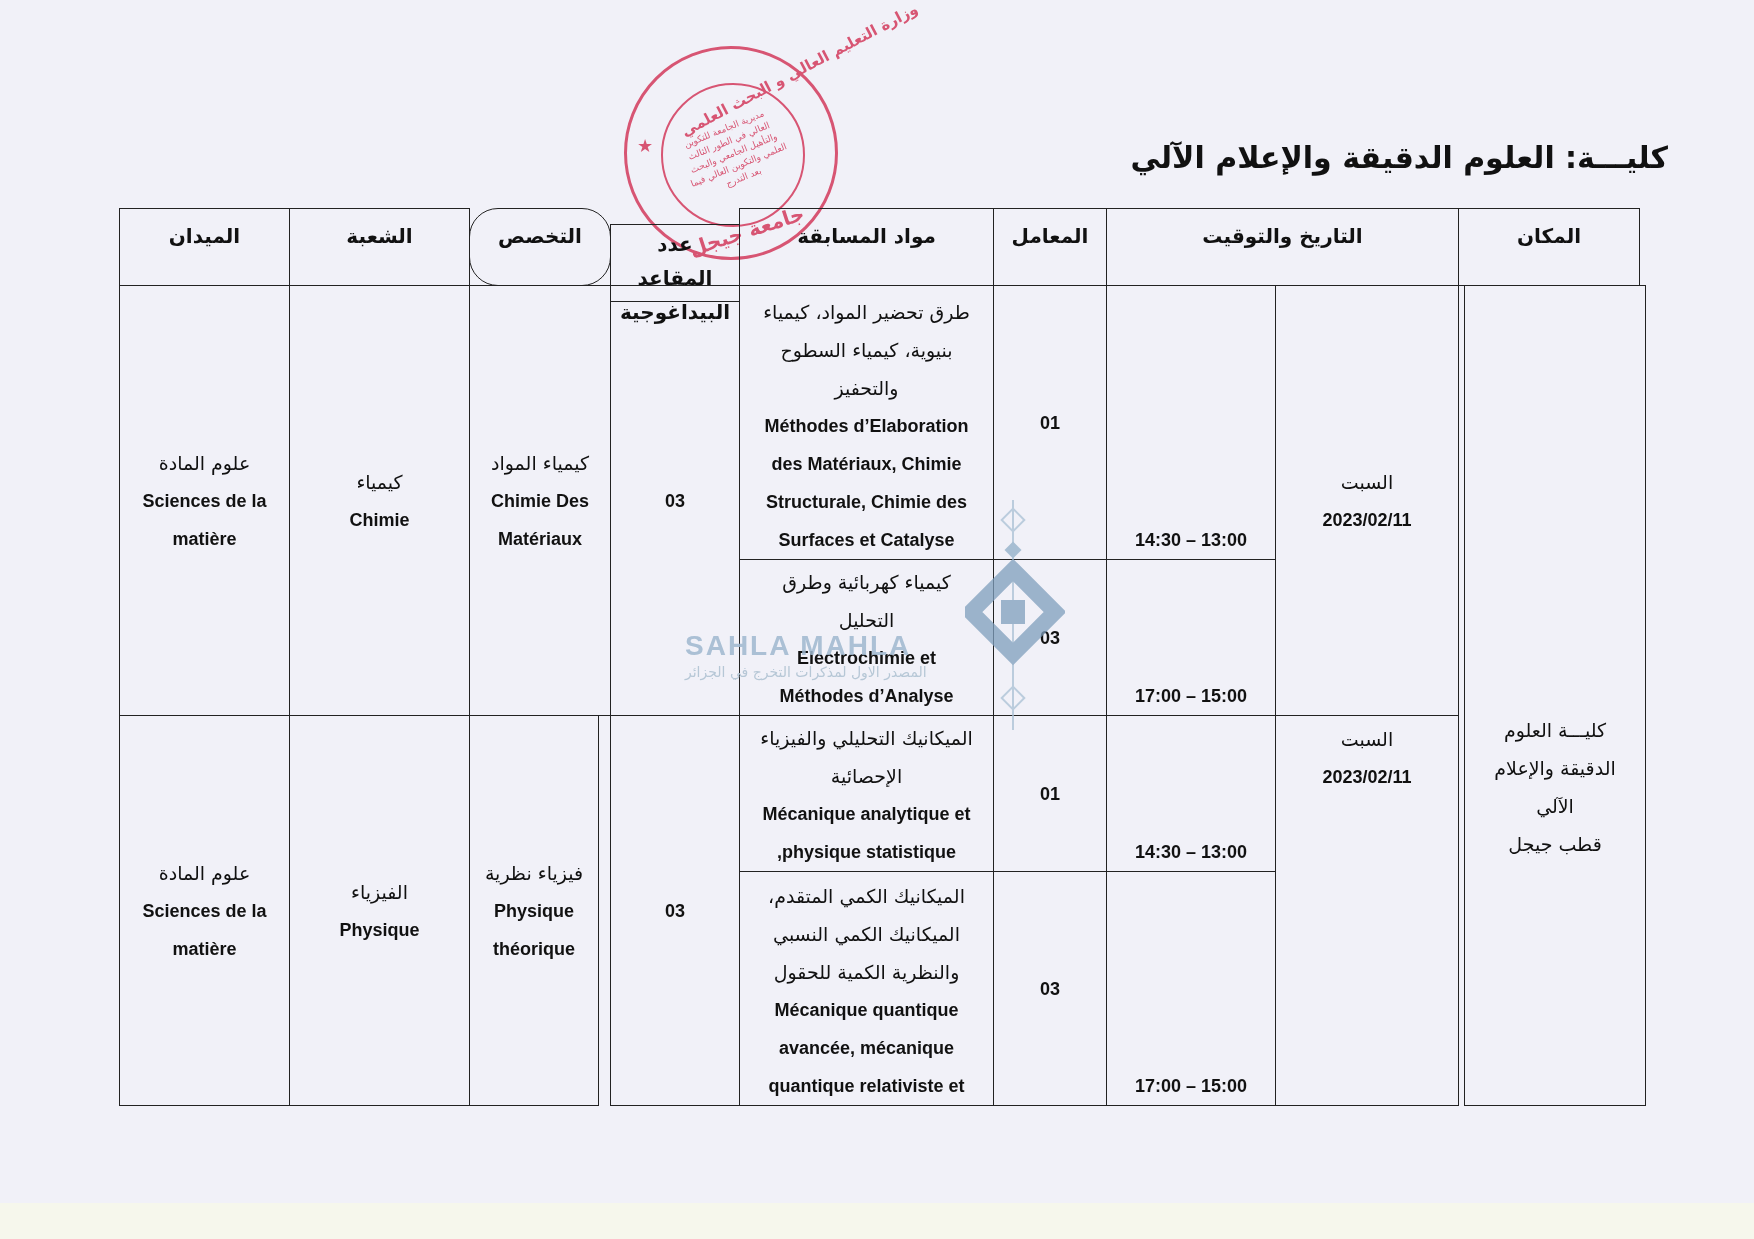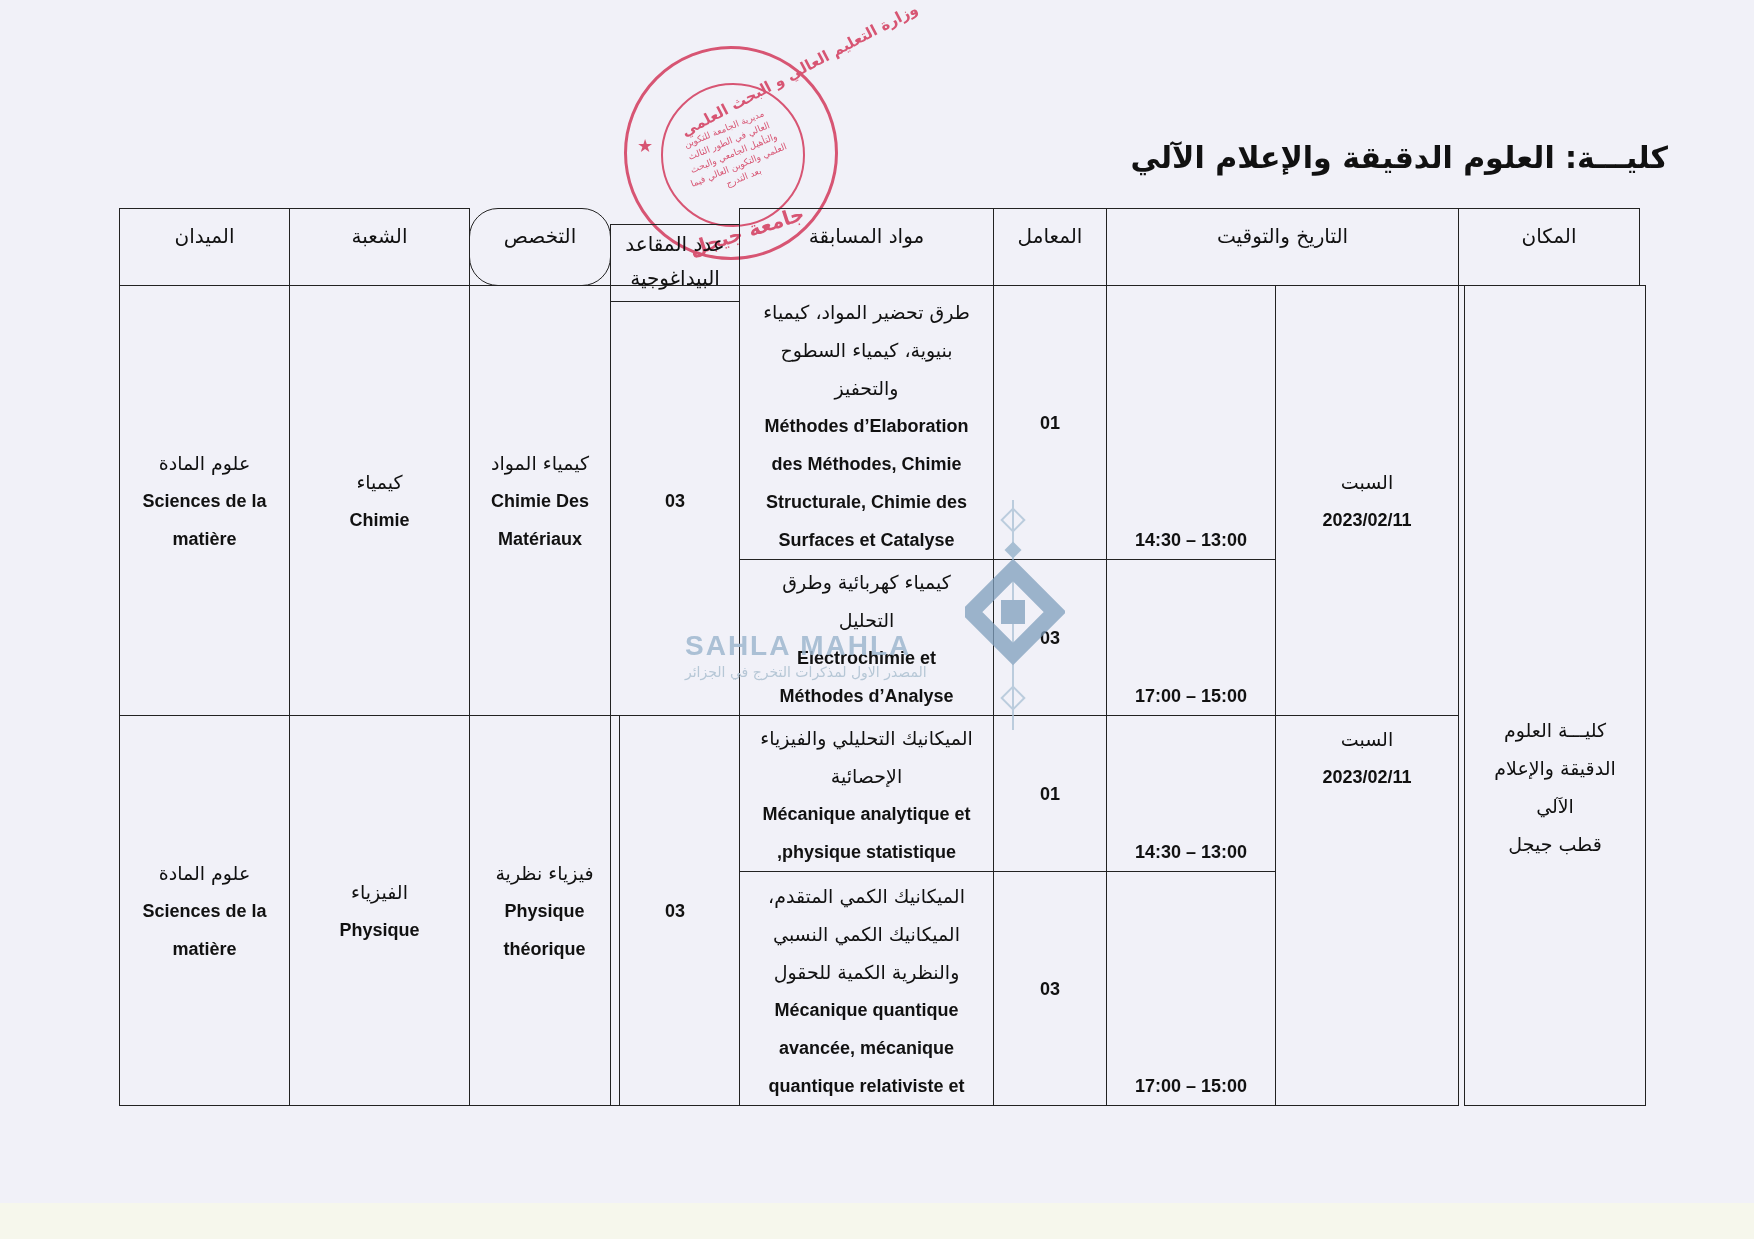--- a/index.html
+++ b/index.html
@@ -32,21 +32,21 @@
   .cell {
     position:absolute; box-sizing:border-box;
     border:1.5px solid #222;
     display:flex; flex-direction:column; align-items:center; justify-content:center;
     text-align:center; font-size:18px; line-height:38px; font-weight:bold;
     font-family:"Liberation Sans", sans-serif;
   }
   .cell.top { justify-content:flex-end; padding-top:13px; }
   .cell .ar { direction:rtl; font-weight:normal; font-family:"DejaVu Sans", sans-serif; font-size:19px; }
   .cell .fr { font-weight:bold; }
-  .hdr { font-weight:normal; font-size:20px; direction:rtl; font-family:"DejaVu Sans", sans-serif; justify-content:flex-start; padding-top:8px; }
+  .hdr { font-weight:bold; font-size:20px; direction:rtl; font-family:"DejaVu Sans", sans-serif; justify-content:flex-start; padding-top:8px; }
 
   .watermark {
     position:absolute; left:685px; top:630px; color:#9fb8cf; font-size:28px; font-weight:bold;
     font-family:"Liberation Sans", sans-serif; letter-spacing:2px; opacity:0.85;
   }
   .watermark-sub {
     position:absolute; left:685px; top:664px; color:#b6c7d6; font-size:14px; direction:rtl; width:270px; text-align:left;
   }
   .wm-logo { position:absolute; left:965px; top:500px; width:100px; height:230px; opacity:0.75; }
 </style>
@@ -115,21 +115,21 @@
 </div>
 <div class="cell" style="left:610px;top:285px;width:130px;height:431px;">
   <div class="fr">03</div>
 </div>
 
 <div class="cell top" style="left:739px;top:285px;width:255px;height:275px;">
   <div class="ar">طرق تحضير المواد، كيمياء</div>
   <div class="ar">بنيوية، كيمياء السطوح</div>
   <div class="ar">والتحفيز</div>
   <div class="fr">Méthodes d’Elaboration</div>
-  <div class="fr">des Méthodes, Chimie</div>
+  <div class="fr">des Matériaux, Chimie</div>
   <div class="fr">Structurale, Chimie des</div>
   <div class="fr">Surfaces et Catalyse</div>
 </div>
 <div class="cell" style="left:993px;top:285px;width:114px;height:275px;">
   <div class="fr">01</div>
 </div>
 <div class="cell top" style="left:1106px;top:285px;width:170px;height:275px;">
   <div class="fr">14:30 – 13:00</div>
 </div>
 
@@ -153,21 +153,21 @@
 
 <div class="cell" style="left:119px;top:715px;width:171px;height:391px;">
   <div class="ar">علوم المادة</div>
   <div class="fr">Sciences de la</div>
   <div class="fr">matière</div>
 </div>
 <div class="cell" style="left:289px;top:715px;width:181px;height:391px;">
   <div class="ar">الفيزياء</div>
   <div class="fr">Physique</div>
 </div>
-<div class="cell" style="left:469px;top:715px;width:151px;height:391px;">
+<div class="cell" style="left:469px;top:715px;width:130px;height:391px;">
   <div class="ar">فيزياء نظرية</div>
   <div class="fr">Physique</div>
   <div class="fr">théorique</div>
 </div>
 <div class="cell" style="left:610px;top:715px;width:130px;height:391px;">
   <div class="fr">03</div>
 </div>
 
 <div class="cell top" style="left:739px;top:715px;width:255px;height:157px;">
   <div class="ar">الميكانيك التحليلي والفيزياء</div>

